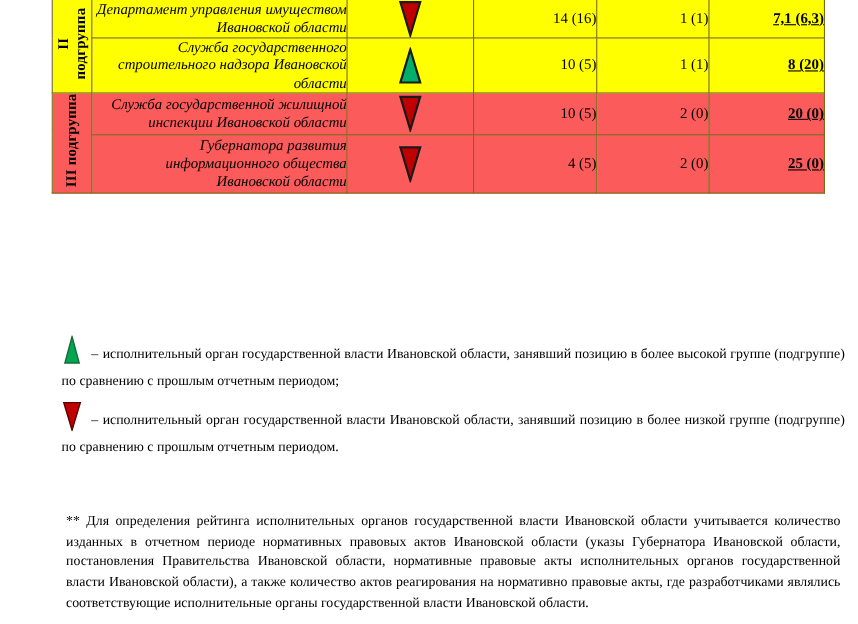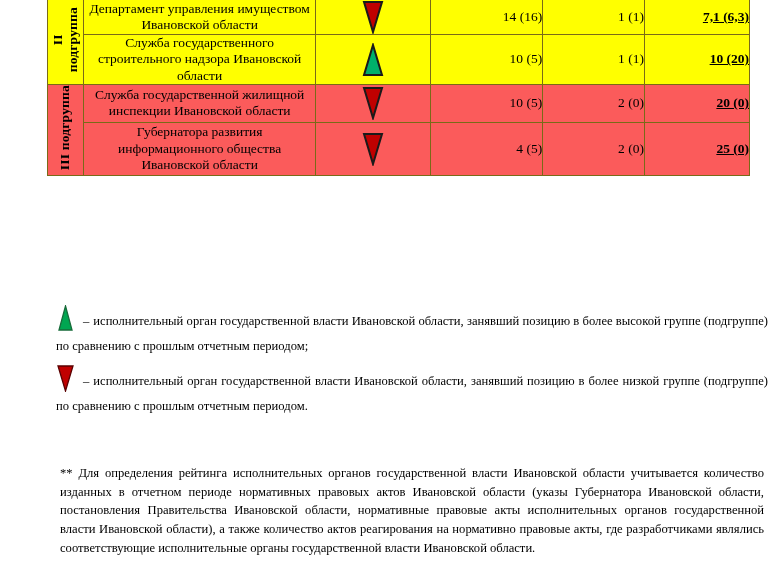--- a/index.html
+++ b/index.html
@@ -48,24 +48,25 @@
     font-size: 13.5px;
     letter-spacing: 0.2px;
     line-height: 1.1;
     white-space: pre-line;
     display: inline-block;
   }
 
   .name-cell {
     width: 218px;
     padding: 7px 8px 7px 9px;
-    text-align: center;
+    text-align: right;
     vertical-align: middle;
     font-size: 13.6px;
     line-height: 1.30;
+    font-style: italic;
   }
 
   .arrow-cell {
     width: 107px;
     text-align: center;
     vertical-align: middle;
   }
   .num-cell {
     width: 95px;
     text-align: right;
@@ -143,21 +144,21 @@
       <td class="name-cell">Служба государственного строительного надзора Ивановской области</td>
       <td class="arrow-cell">
         <span>
           <svg class="tri-svg" width="26" height="34" viewBox="0 0 26 34" aria-hidden="true">
             <polygon points="13,2 22,32 4,32" fill="#00b06a" stroke="#1a1a1a" stroke-width="2" stroke-linejoin="miter"></polygon>
           </svg>
         </span>
       </td>
       <td class="num-cell wide">10 (5)</td>
       <td class="num-cell">1 (1)</td>
-      <td class="num-cell bold">10 (20)</td>
+      <td class="num-cell bold">8 (20)</td>
     </tr>
 
     <tr class="row-red">
       <td class="group-cell" rowspan="2">
         <span class="group-rot">III подгруппа</span>
       </td>
       <td class="name-cell">Служба государственной жилищной инспекции Ивановской области</td>
       <td class="arrow-cell">
         <span>
           <svg class="tri-svg" width="26" height="34" viewBox="0 0 26 34" aria-hidden="true">

